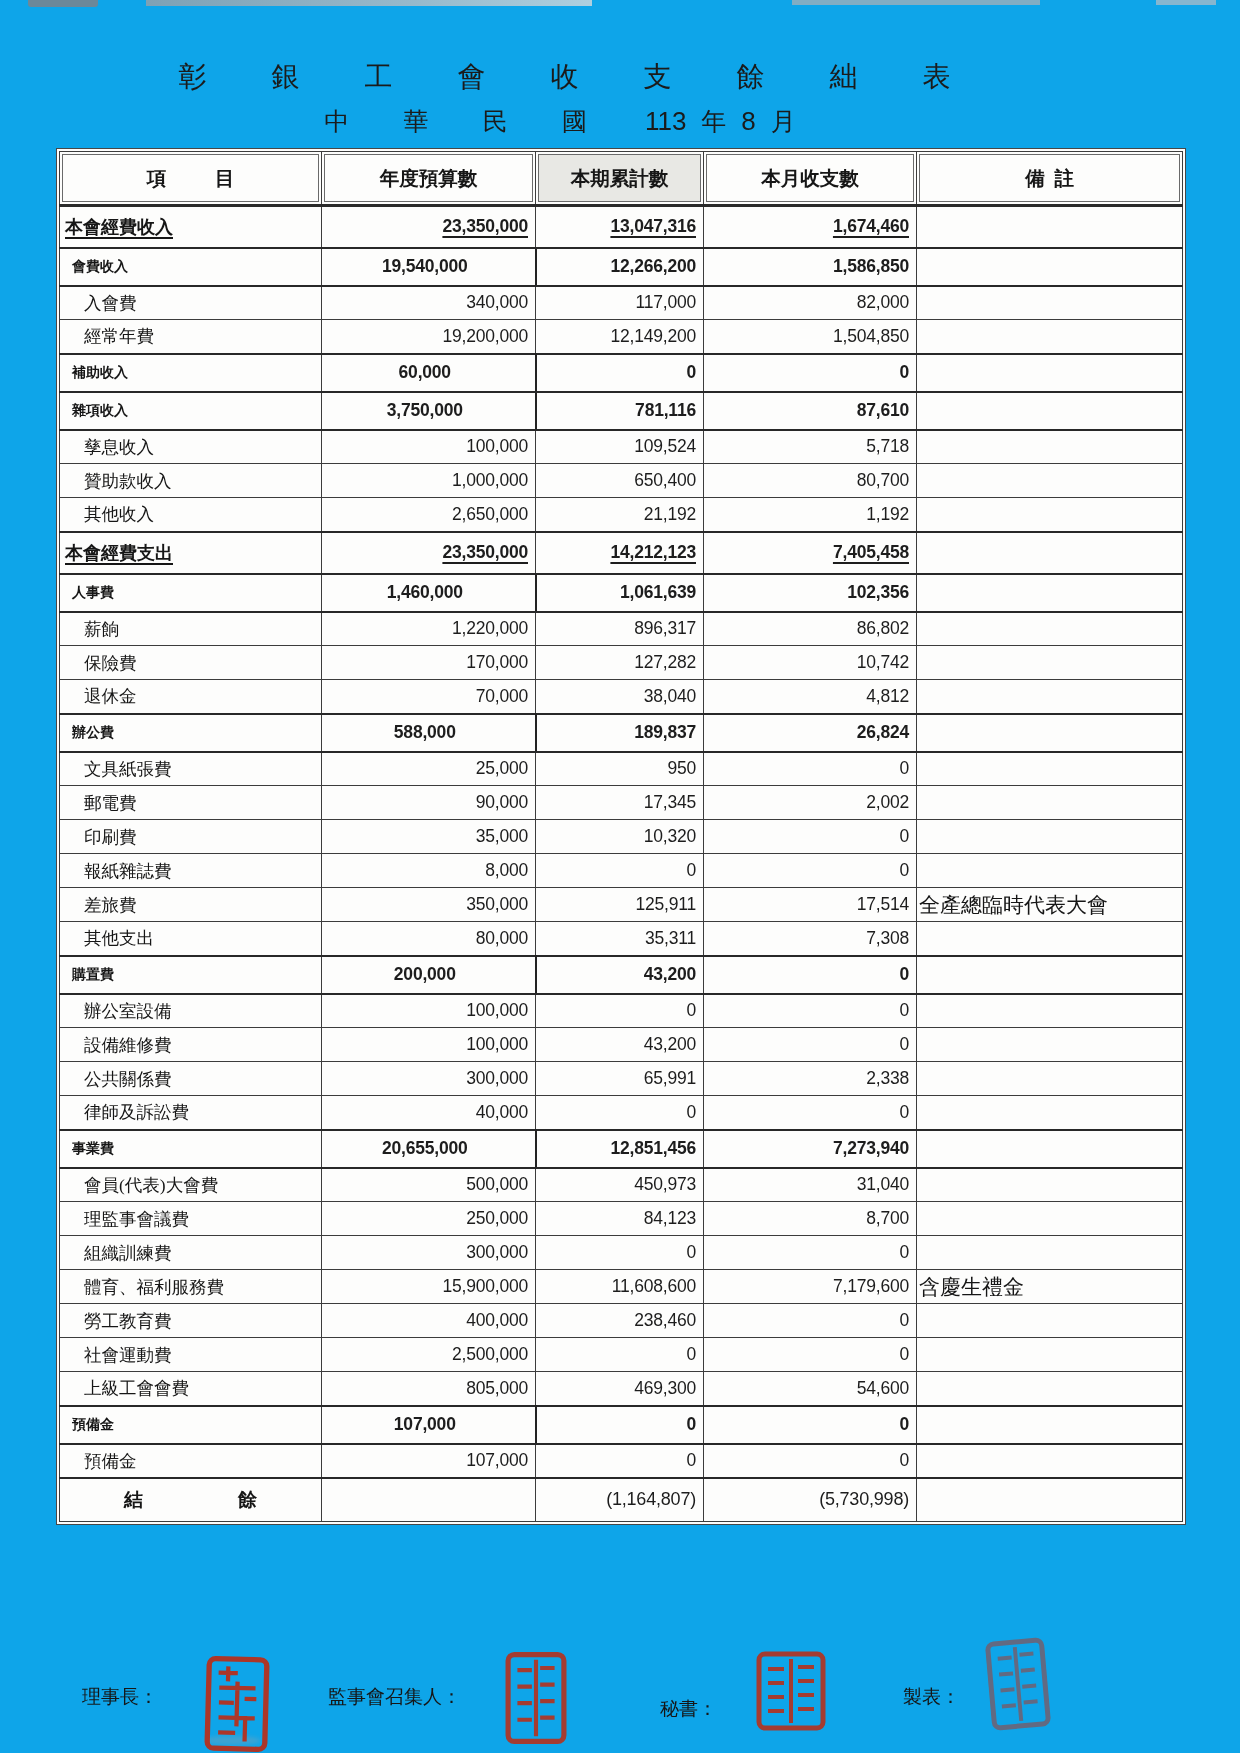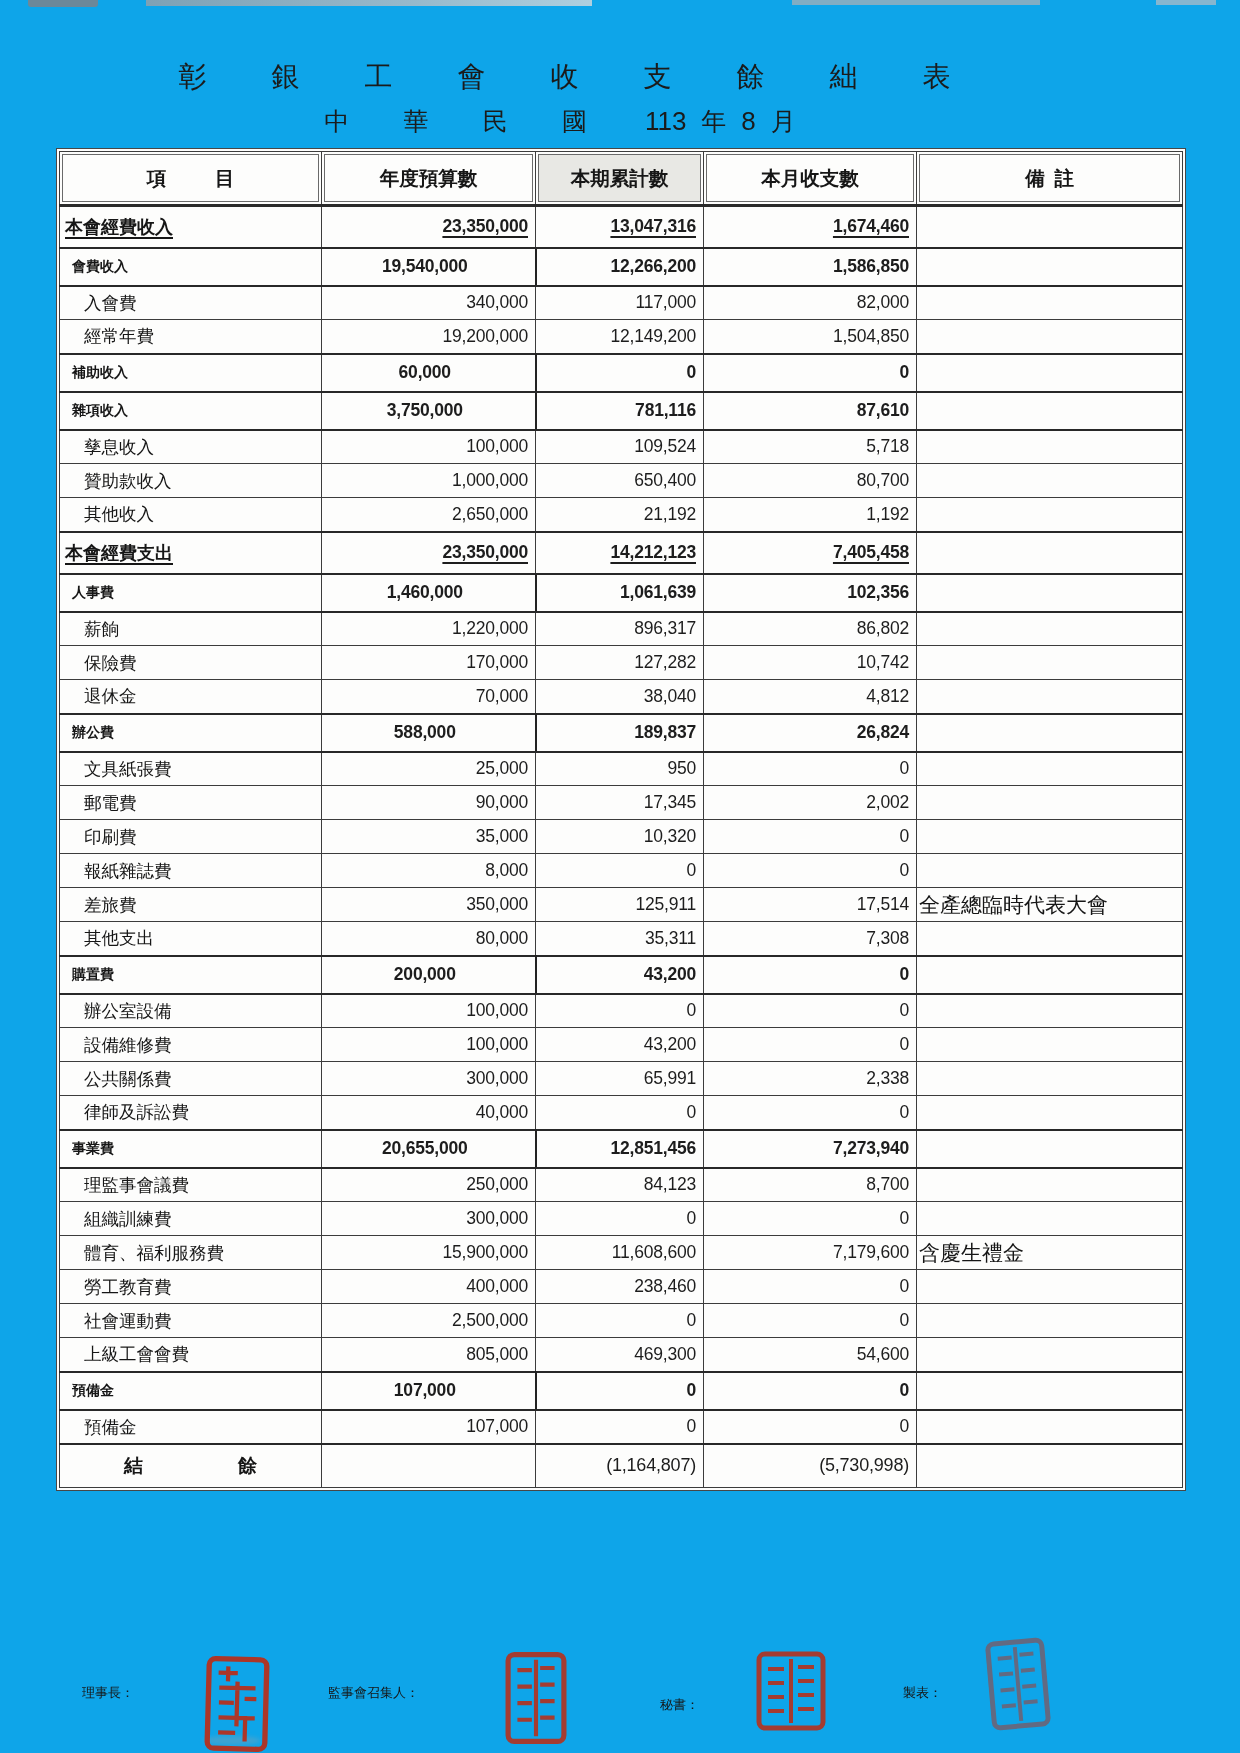--- a/index.html
+++ b/index.html
@@ -59,21 +59,21 @@
   tr.r-section td.col-budget{border-right:2.5px solid #222;text-align:center;}
   tr.r-major{height:42px;}
   tr.r-major td{border-top:2.5px solid #282828;border-bottom:2.5px solid #282828;font-weight:bold;}
   tr.r-major td.col-label{padding-left:5px;font-size:18px;}
   tr.r-major td span{text-decoration:underline;text-underline-offset:4px;text-decoration-thickness:1.5px;}
   tr.r-total{height:44px;}
   tr.r-total td{border-top:2.5px solid #282828;font-weight:bold;}
   tr.r-total td.col-label{text-align:center;font-size:19px;}
   tr.r-total td.col-ytd,tr.r-total td.col-month{font-weight:normal;font-size:18px;}
 
-  .footer{position:absolute;left:0;top:1648px;width:1240px;height:105px;font-size:13px;}
+  .footer{position:absolute;left:0;top:1648px;width:1240px;height:105px;font-size:19px;}
   .slabel{position:absolute;white-space:nowrap;}
   .s1{left:82px;top:36px;}
   .s2{left:328px;top:36px;}
   .s3{left:660px;top:48px;}
   .s4{left:888px;top:36px;margin-left:15px;}
   .seal{position:absolute;color:#b5311e;}
   .seal svg{display:block;width:100%;height:100%;}
   .seal1{left:202px;top:8px;width:70px;height:96px;transform:rotate(1.5deg);opacity:.95;}
   .seal2{left:505px;top:0px;width:62px;height:100px;opacity:.9;}
   .seal3{left:756px;top:2px;width:70px;height:82px;opacity:.9;}
@@ -304,20 +304,27 @@
             <td class="col-budget"><span>40,000</span></td>
             <td class="col-ytd"><span>0</span></td>
             <td class="col-month"><span>0</span></td>
             <td class="col-note"><span></span></td>
           </tr>
           <tr class="r-section">
             <td class="col-label"><span>事業費</span></td>
             <td class="col-budget"><span>20,655,000</span></td>
             <td class="col-ytd"><span>12,851,456</span></td>
             <td class="col-month"><span>7,273,940</span></td>
+            <td class="col-note"><span></span></td>
+          </tr>
+          <tr class="r-item">
+            <td class="col-label"><span>會員(代表)大會費</span></td>
+            <td class="col-budget"><span>500,000</span></td>
+            <td class="col-ytd"><span>450,973</span></td>
+            <td class="col-month"><span>31,040</span></td>
             <td class="col-note"><span></span></td>
           </tr>
           <tr class="r-item">
             <td class="col-label"><span>理監事會議費</span></td>
             <td class="col-budget"><span>250,000</span></td>
             <td class="col-ytd"><span>84,123</span></td>
             <td class="col-month"><span>8,700</span></td>
             <td class="col-note"><span></span></td>
           </tr>
           <tr class="r-item">

